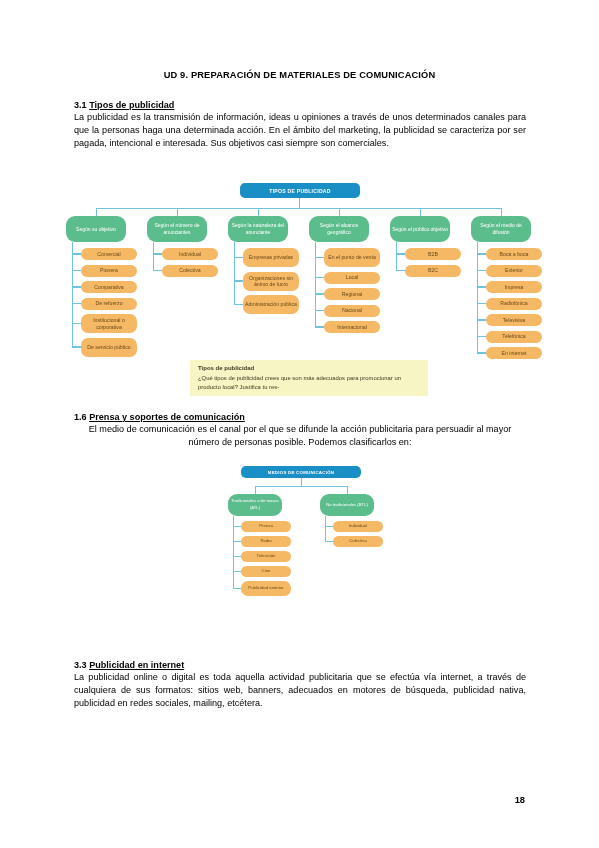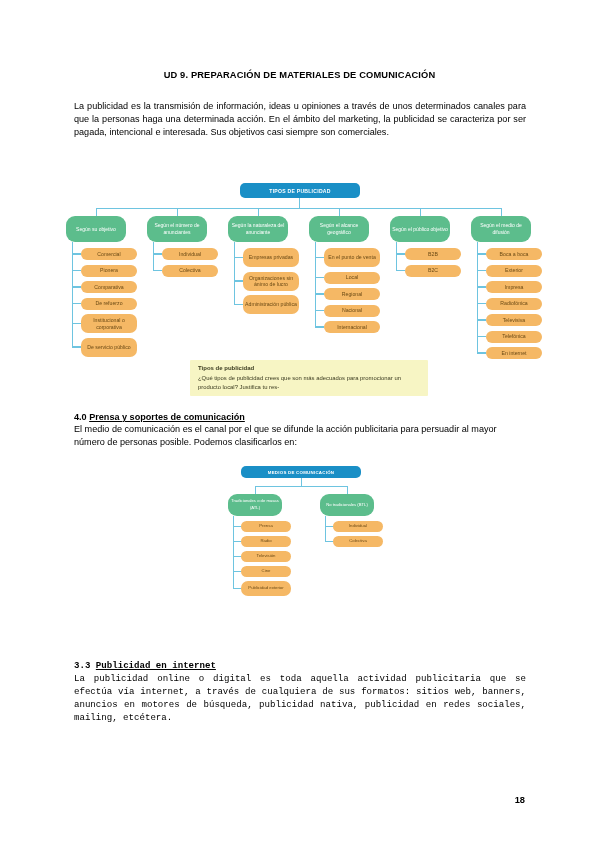--- a/index.html
+++ b/index.html
@@ -15,25 +15,25 @@
     position:absolute;left:0;right:0;top:70px;
     text-align:center;font-size:9.3px;font-weight:bold;letter-spacing:.15px;
   }
   .section{position:absolute;left:74px;width:452px;}
   .sec-head{font-size:9.1px;font-weight:bold;margin:0 0 1px 0;}
   .sec-head .u{text-decoration:underline;}
   .para{
     font-size:9.1px;line-height:13.1px;text-align:justify;margin:0;
     -webkit-hyphens:none;hyphens:none;
   }
-  .para.last-left{text-align:left;}
+  .para.last-left{text-align:center;}
 
   #sec31{top:100px;}
   #sec32{top:412px;}
-  #sec33{top:660px;font-family:Liberation Mono, monospace;}
+  #sec33{top:660px;}
 
   .page-num{
     position:absolute;right:74px;top:795px;
     font-size:9.3px;font-weight:bold;
   }
 
   
   .diagram{position:absolute;}
   #diagram1{left:74px;top:183px;width:452px;height:213px;}
   #diagram2{left:215px;top:466px;width:172px;height:175px;}
@@ -78,20 +78,21 @@
   }
 </style>
 </head>
 <body>
 
 <div class="page">
 
   <div class="doc-title">UD 9. PREPARACIÓN DE MATERIALES DE COMUNICACIÓN</div>
 
   <div class="section" id="sec31">
+    <p class="sec-head"><span>3.1 </span><span class="u">Tipos de publicidad</span></p>
     <p class="para">La publicidad es la transmisión de información, ideas u opiniones a través de unos determinados canales para que la personas haga una determinada acción. En el ámbito del marketing, la publicidad se caracteriza por ser pagada, intencional e interesada. Sus objetivos casi siempre son comerciales.</p>
   </div>
 
   <div class="diagram" id="diagram1">
     <div class="dg-root">TIPOS DE PUBLICIDAD</div>
 
     <div class="conn v" style="left:225px;top:15px;height:10px;"></div>
     <div class="conn h" style="left:22px;top:25px;width:405px;"></div>
     <div class="conn v" style="left:22px;top:25px;height:8px;"></div>
     <div class="conn v" style="left:103px;top:25px;height:8px;"></div>
@@ -162,21 +163,21 @@
       <div class="conn h" style="left: 403px; top: 169.4px; width: 9px;"></div>
       <div class="conn v" style="left: 403px; top: 59px; height: 111px;"></div>
     </div>
 
   <div id="callout">
     <div class="cal-title">Tipos de publicidad</div>
     <div class="cal-body">¿Qué tipos de publicidad crees que son más adecuados para promocionar un producto local? Justifica tu res-</div>
   </div>
 
   <div class="section" id="sec32">
-    <p class="sec-head"><span>4.0 </span><span class="u">Prensa y soportes de comunicación</span></p>
+    <p class="sec-head"><span>1.6 </span><span class="u">Prensa y soportes de comunicación</span></p>
     <p class="para last-left">El medio de comunicación es el canal por el que se difunde la acción publicitaria para persuadir al mayor número de personas posible. Podemos clasificarlos en:</p>
   </div>
 
   <div class="diagram" id="diagram2">
     <div class="dg-root">MEDIOS DE COMUNICACIÓN</div>
     <div class="conn v" style="left:86px;top:12px;height:8px;"></div>
     <div class="conn h" style="left:40px;top:20px;width:93px;"></div>
     <div class="conn v" style="left:40px;top:20px;height:8px;"></div>
     <div class="conn v" style="left:132px;top:20px;height:8px;"></div>
   <div class="node-green" style="left: 13px; top: 28px; width: 54px; height: 22px;">Tradicionales o de masas (ATL)</div>
@@ -194,18 +195,18 @@
       <div class="node-green" style="left: 105px; top: 28px; width: 54px; height: 22px;">No tradicionales (BTL)</div>
       <div class="node-orange" style="left: 118px; top: 55px; width: 50px; height: 11px;">Individual</div>
       <div class="conn h" style="left: 110px; top: 59.9px; width: 8px;"></div>
       <div class="node-orange" style="left: 118px; top: 70px; width: 50px; height: 11px;">Colectiva</div>
       <div class="conn h" style="left: 110px; top: 74.9px; width: 8px;"></div>
       <div class="conn v" style="left: 110px; top: 50px; height: 25.5px;"></div>
     </div>
 
   <div class="section" id="sec33">
     <p class="sec-head"><span>3.3 </span><span class="u">Publicidad en internet</span></p>
-    <p class="para">La publicidad online o digital es toda aquella actividad publicitaria que se efectúa vía internet, a través de cualquiera de sus formatos: sitios web, banners, anuncios en motores de búsqueda, publicidad nativa, publicidad en redes sociales, mailing, etcétera.</p>
+    <p class="para">La publicidad online o digital es toda aquella actividad publicitaria que se efectúa vía internet, a través de cualquiera de sus formatos: sitios web, banners, adecuados en motores de búsqueda, publicidad nativa, publicidad en redes sociales, mailing, etcétera.</p>
   </div>
 
   <div class="page-num">18</div>
 
 </div>
 
 </body></html>

